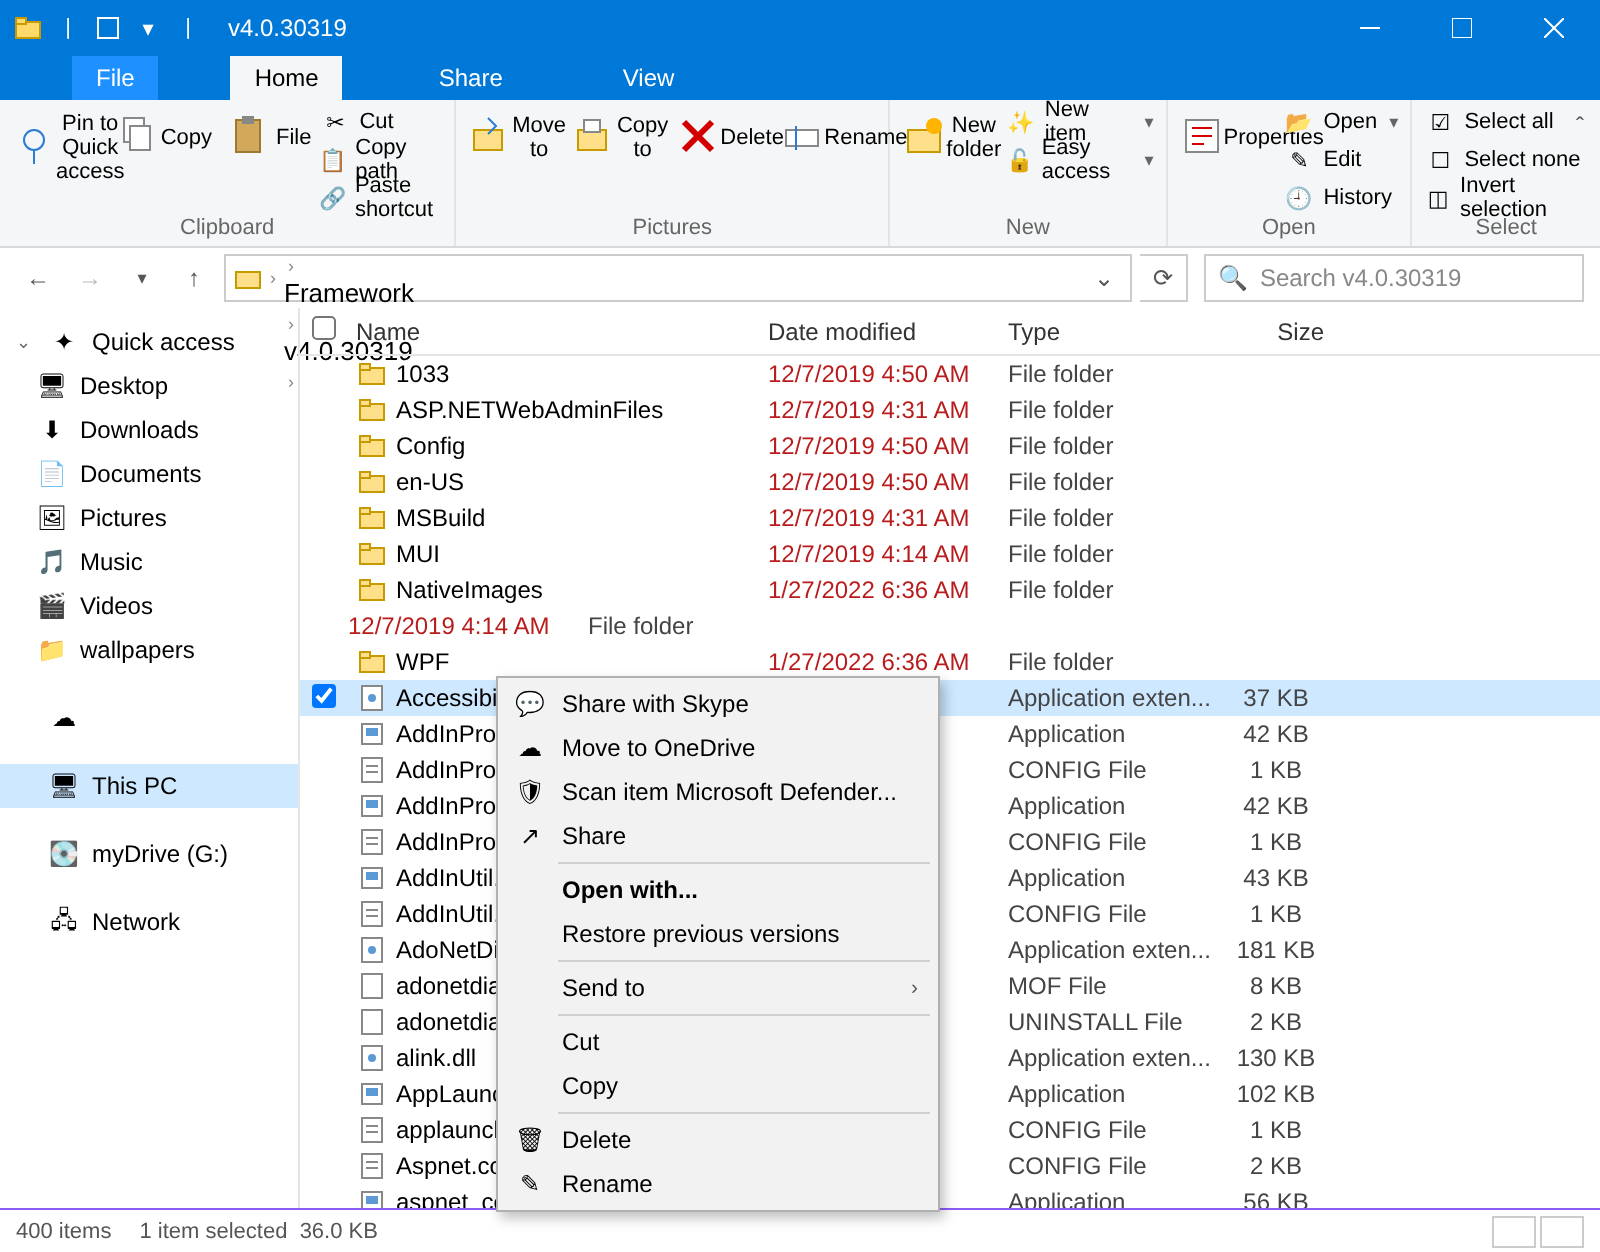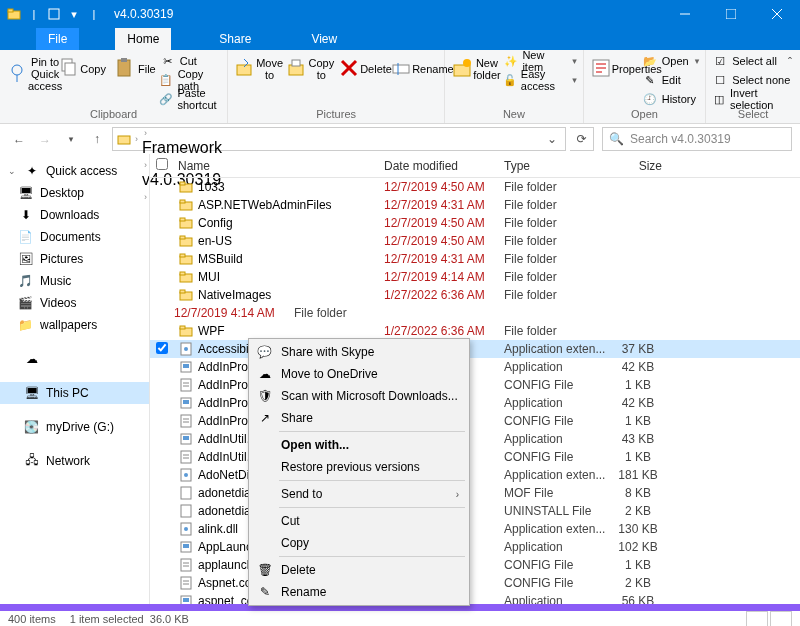--- a/index.html
+++ b/index.html
@@ -26,21 +26,21 @@
   .bigbtn .bicon { width:28px; height:28px; display:flex; align-items:center; justify-content:center; }
   .bigbtn .blabel { font-size:11px; text-align:center; line-height:12px; margin-top:2px; }
   .smallbtns { display:flex; flex-direction:column; gap:1px; }
   .smallbtn { display:flex; align-items:center; gap:4px; font-size:11px; height:18px; }
   .smallbtn .sicon { width:16px; height:16px; display:inline-flex; align-items:center; justify-content:center; }
   .ribbon-caret { position:absolute; right:8px; top:6px; font-size:12px; color:#555; }
   
   .navbar { height:30px; display:flex; align-items:center; padding:2px 8px; gap:4px; }
   .navbtn { width:22px; height:22px; border:1px solid transparent; display:flex; align-items:center; justify-content:center; border-radius:2px; color:#555; }
   .addr { flex:1; height:24px; border:1px solid #ccc; display:flex; align-items:center; padding:0 4px; gap:2px; }
-  .addr .crumb { display:flex; align-items:center; gap:2px; font-size:16px; }
+  .addr .crumb { display:flex; align-items:center; gap:2px; font-size:13px; }
   .addr .sep { color:#888; font-size:9px; margin:0 2px; }
   .addr .dropv { margin-left:auto; color:#555; padding:0 4px; }
   .refresh { width:24px; height:24px; border:1px solid #ccc; border-left:none; display:flex; align-items:center; justify-content:center; color:#555; }
   .search { width:190px; height:24px; border:1px solid #ccc; display:flex; align-items:center; padding:0 6px; gap:6px; margin-left:4px; color:#888; }
   
   .content { display:flex; height:calc(626px - 28px - 22px - 74px - 30px - 22px); }
   .sidebar { width:150px; border-right:1px solid #e5e5e5; padding:6px 0; overflow:hidden; }
   .sideitem { display:flex; align-items:center; gap:6px; padding:3px 6px 3px 18px; font-size:12px; }
   .sideitem.top { padding-left:8px; }
   .sideitem .exicon { width:10px; display:inline-block; color:#666; font-size:9px; }
@@ -57,21 +57,21 @@
   .filelist { flex:1; overflow:hidden; }
   .row { display:flex; align-items:center; height:18px; font-size:12px; }
   .row.sel { background:#cde8ff; }
   .row .chkcell { width:24px; text-align:center; }
   .row .namecell { width:210px; display:flex; align-items:center; gap:4px; padding-left:4px; white-space:nowrap; overflow:hidden; }
   .row .ricon { width:16px; height:16px; display:inline-flex; align-items:center; justify-content:center; flex-shrink:0; }
   .row .datecell { width:120px; color:#b91c1c; }
   .row .typecell { width:110px; color:#444; }
   .row .sizecell { width:60px; text-align:center; padding-right:12px; color:#444; }
   
-  .status { height:22px; border-top:7px solid #8b5cf6; display:flex; align-items:center; font-size:11px; color:#555; padding:0 8px; gap:14px; }
+  .status { height:22px; border-top:1px solid #8b5cf6; display:flex; align-items:center; font-size:11px; color:#555; padding:0 8px; gap:14px; }
   .status .viewbtns { margin-left:auto; display:flex; gap:2px; }
   .status .viewbtn { width:22px; height:16px; border:1px solid #ccc; }
   
   .ctxmenu { position:absolute; left:248px; top:338px; width:222px; background:#f2f2f2; border:1px solid #b0b0b0; box-shadow:2px 3px 6px rgba(0,0,0,0.25); padding:2px; z-index:10; }
   .ctxitem { display:flex; align-items:center; height:22px; font-size:12px; padding-left:30px; position:relative; }
   .ctxitem .cicon { position:absolute; left:6px; width:16px; height:16px; display:inline-flex; align-items:center; justify-content:center; }
   .ctxitem.bold { font-weight:600; }
   .ctxitem .sub { margin-left:auto; margin-right:8px; color:#555; font-size:10px; }
   .ctxsep { height:1px; background:#d0d0d0; margin:2px 2px 2px 28px; }
   
@@ -759,21 +759,21 @@
     <div class="ctxitem">
       <span class="cicon">💬</span>
       <span>Share with Skype</span>
     </div>
     <div class="ctxitem">
       <span class="cicon">☁</span>
       <span>Move to OneDrive</span>
     </div>
     <div class="ctxitem">
       <span class="cicon">🛡</span>
-      <span>Scan with Microsoft Downloads...</span>
+      <span>Scan item Microsoft Defender...</span>
     </div>
     <div class="ctxitem">
       <span class="cicon">↗</span>
       <span>Share</span>
     </div>
     <div class="ctxsep"></div>
     <div class="ctxitem bold">
       <span>Open with...</span>
     </div>
     <div class="ctxitem">

